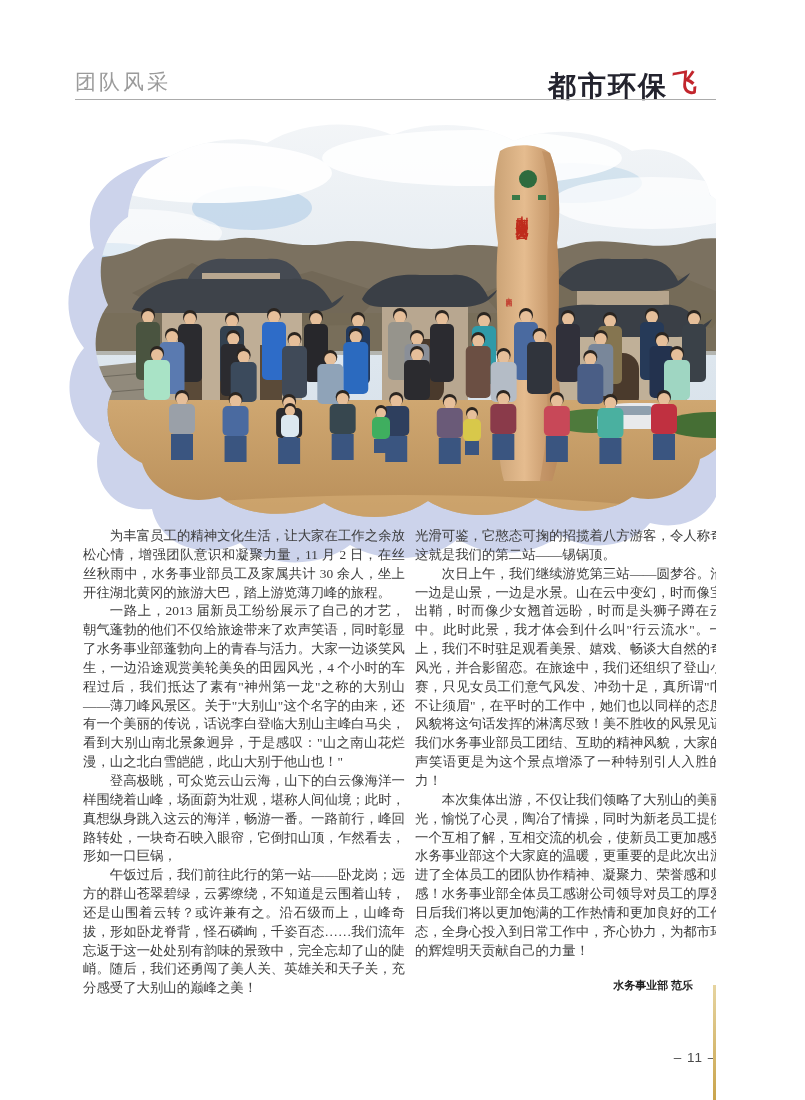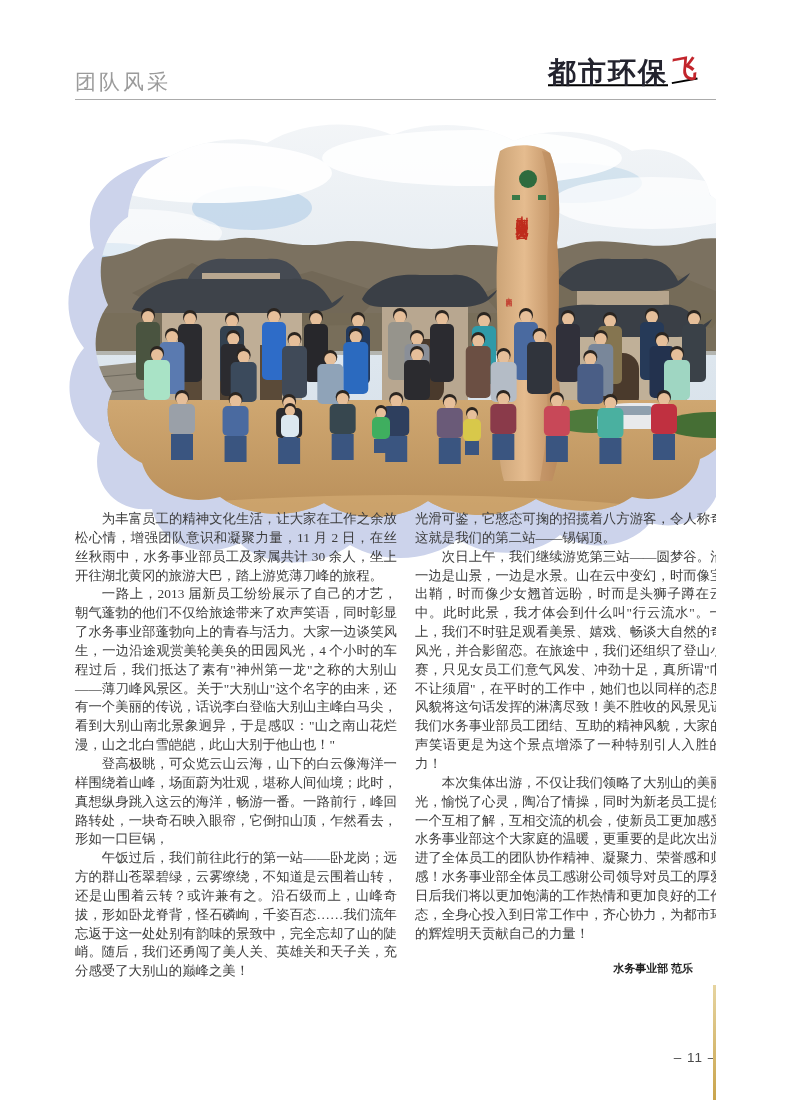--- a/index.html
+++ b/index.html
@@ -1,37 +1,37 @@
 <!DOCTYPE html>
 <html><head>
 <meta charset="utf-8">
 <style>
   html,body{margin:0;padding:0;background:#ffffff;}
   .page{position:relative;width:716px;height:1100px;background:#ffffff;overflow:hidden;
         font-family:"Liberation Serif","DejaVu Serif",serif;}
   
   .masthead-label{position:absolute;left:75px;top:68px;font-family:"Liberation Sans","DejaVu Sans",sans-serif;
         font-size:21px;color:#9b9b9b;letter-spacing:3px;}
-  .brand{position:absolute;left:548px;top:54px;display:flex;align-items:flex-start;text-decoration:underline;}
+  .brand{position:absolute;left:548px;top:68px;display:flex;align-items:flex-start;}
   .brand-name{font-family:"Liberation Sans","DejaVu Sans",sans-serif;font-size:28px;font-weight:bold;
         color:#23232e;letter-spacing:2px;transform:scaleY(1.02);}
   .brand-mark{color:#c2252c;font-family:"DejaVu Serif",serif;font-style:italic;font-weight:bold;
         font-size:26px;margin-left:2px;display:inline-block;transform:rotate(-10deg) translateY(-2px);}
   .header-rule{position:absolute;left:75px;top:99px;width:657px;height:1px;background:#ababab;}
   
   .photo-wrap{position:absolute;left:52px;top:113px;width:700px;height:450px;}
   .photo-title{position:absolute;left:193px;top:172px;z-index:5;font-family:"DejaVu Serif","Liberation Serif",serif;
         font-weight:900;font-size:40px;line-height:57px;letter-spacing:5px;color:#0c0c0c;white-space:nowrap;}
   .monument-text{position:absolute;left:513px;top:206px;z-index:4;writing-mode:vertical-rl;
         font-size:12.5px;font-weight:bold;color:#bf2c1d;letter-spacing:1.5px;height:116px;
         font-family:"DejaVu Serif",serif;}
   .monument-subtext{position:absolute;left:504px;top:292px;z-index:4;writing-mode:vertical-rl;
         font-size:6.5px;color:#c44535;height:44px;letter-spacing:0.5px;}
   
-  .columns{position:absolute;left:75px;top:510px;width:662px;display:flex;gap:18px;}
+  .columns{position:absolute;left:75px;top:527px;width:662px;display:flex;gap:10px;justify-content:flex-end;}
   .col{width:322px;font-size:13.4px;line-height:18.85px;text-align:justify;color:#3c3c3c;
         word-break:break-all;}
   .col p{margin:0;text-indent:2em;}
   .col p.noindent{text-indent:0;}
   .signature{margin-top:16px;text-align:right;padding-right:44px;font-weight:bold;font-size:11px;color:#1e1e1e;}
   
   .page-number{position:absolute;left:655px;top:1050px;width:80px;text-align:center;
         font-family:"Liberation Sans","DejaVu Sans",sans-serif;font-size:13.5px;color:#4a4a4a;letter-spacing:1px;}
   .edge-artifact{position:absolute;right:0;top:985px;width:3px;height:115px;
         background:linear-gradient(#e6d4a0,#c9a44c);}

